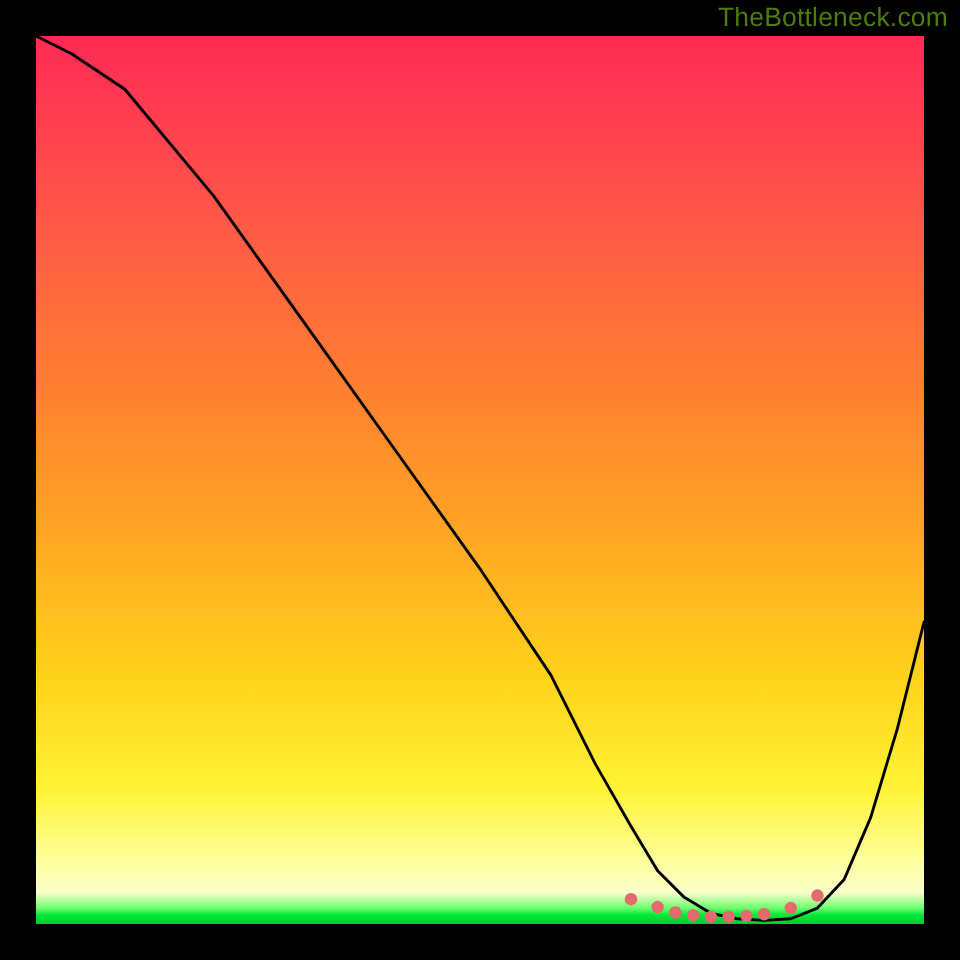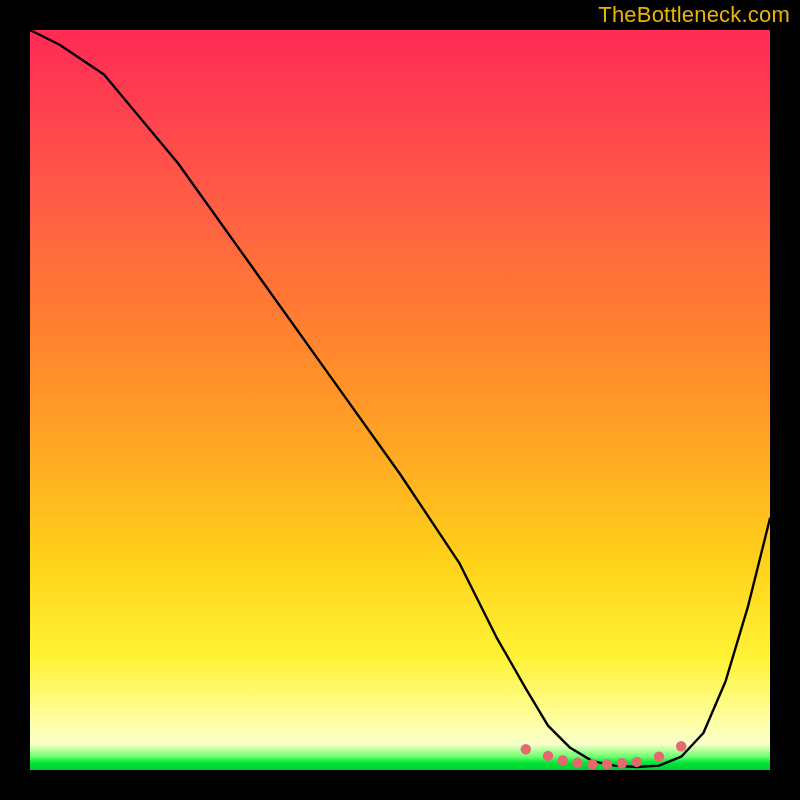--- a/index.html
+++ b/index.html
@@ -46,21 +46,21 @@
     position: absolute;
     left: 0;
     top: 0;
     width: 740px;
     height: 740px;
   }
   .watermark {
     position: absolute;
     top: 2px;
     right: 10px;
-    color: #eab308;
+    color: #4d7c0f;
     font-size: 22px;
     font-weight: 400;
     letter-spacing: 0.2px;
   }
   .dot {
     fill: #e46a6f;
   }
 </style>
 </head>
 <body>

